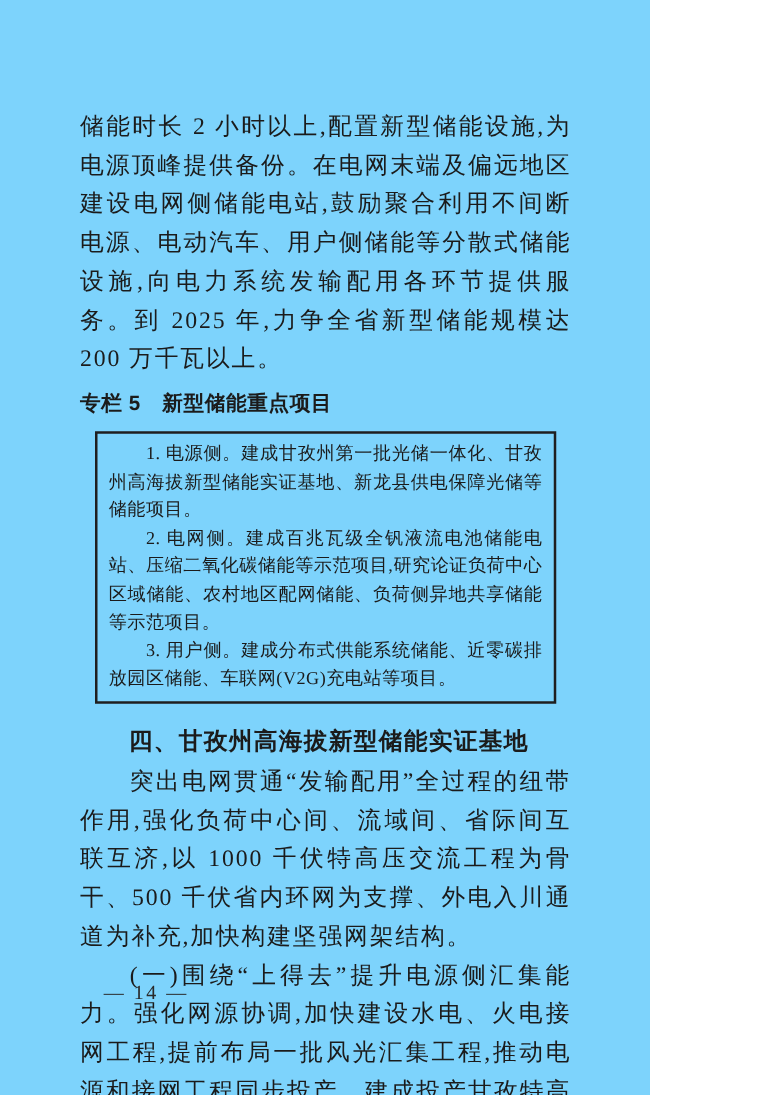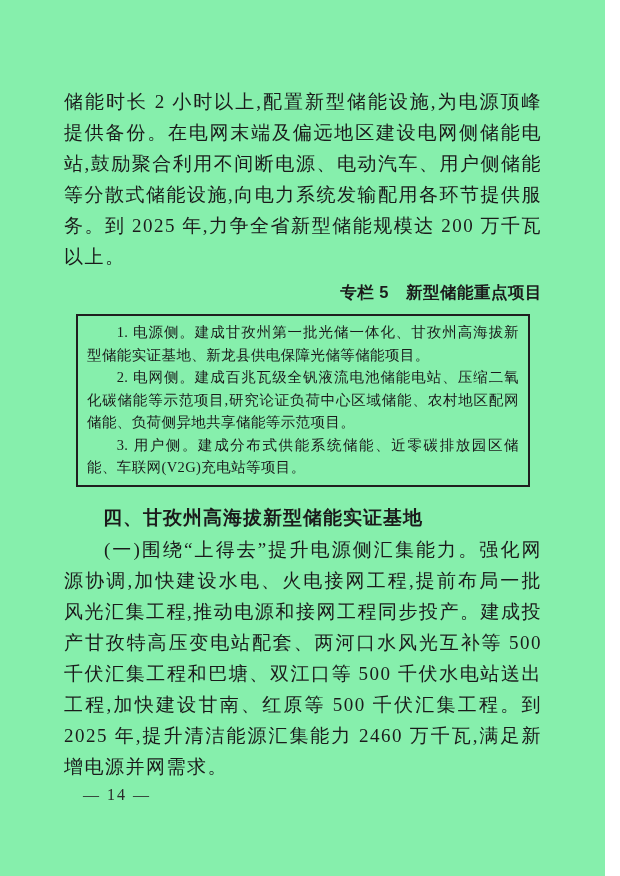--- a/index.html
+++ b/index.html
@@ -2,44 +2,44 @@
 <html><head>
 <meta charset="utf-8">
 <style>
   html, body {
     margin: 0;
     padding: 0;
     background: #ffffff;
   }
   .page {
     position: relative;
-    width: 605px;
+    width: 520px;
     height: 876px;
-    background: #86efac;
+    background: #7dd3fc;
     font-family: "Liberation Serif", serif;
     color: #1b1b1b;
     overflow: hidden;
     box-sizing: border-box;
   }
   .content {
     padding: 86px 63px 0 64px;
   }
   .para {
     margin: 0;
     font-size: 19px;
     line-height: 31px;
     text-align: justify;
     letter-spacing: 1.5px;
   }
   .para.indent {
     text-indent: 2.1em;
   }
   .box-title {
     margin: 9px 0 11px 0;
-    text-align: right;
+    text-align: left;
     font-family: "Liberation Sans", sans-serif;
     font-weight: bold;
     font-size: 16.5px;
     line-height: 22px;
     letter-spacing: 0.5px;
   }
   .column-box {
     margin: 0 12px 0 12px;
     border: 2px solid #1f1f1f;
     padding: 5px 9px 6px 9px;
@@ -85,19 +85,20 @@
     <p class="box-title">专栏 5　新型储能重点项目</p>
 
     <div class="column-box">
       <p>1. 电源侧。建成甘孜州第一批光储一体化、甘孜州高海拔新型储能实证基地、新龙县供电保障光储等储能项目。</p>
       <p>2. 电网侧。建成百兆瓦级全钒液流电池储能电站、压缩二氧化碳储能等示范项目,研究论证负荷中心区域储能、农村地区配网储能、负荷侧异地共享储能等示范项目。</p>
       <p>3. 用户侧。建成分布式供能系统储能、近零碳排放园区储能、车联网(V2G)充电站等项目。</p>
     </div>
 
     <h2 class="section-heading">四、甘孜州高海拔新型储能实证基地</h2>
 
+    <p class="para indent">突出电网贯通“发输配用”全过程的纽带作用,强化负荷中心间、流域间、省际间互联互济,以 1000 千伏特高压交流工程为骨干、500 千伏省内环网为支撑、外电入川通道为补充,加快构建坚强网架结构。</p>
 
     <p class="para indent"><span class="lead">(一)围绕“上得去”提升电源侧汇集能力。</span><span>强化网源协调,加快建设水电、火电接网工程,提前布局一批风光汇集工程,推动电源和接网工程同步投产。建成投产甘孜特高压变电站配套、两河口水风光互补等 500 千伏汇集工程和巴塘、双江口等 500 千伏水电站送出工程,加快建设甘南、红原等 500 千伏汇集工程。到 2025 年,提升清洁能源汇集能力 2460 万千瓦,满足新增电源并网需求。</span></p>
 
   </div>
 
   <div class="page-number">— 14 —</div>
 </div>
 
 </body></html>

